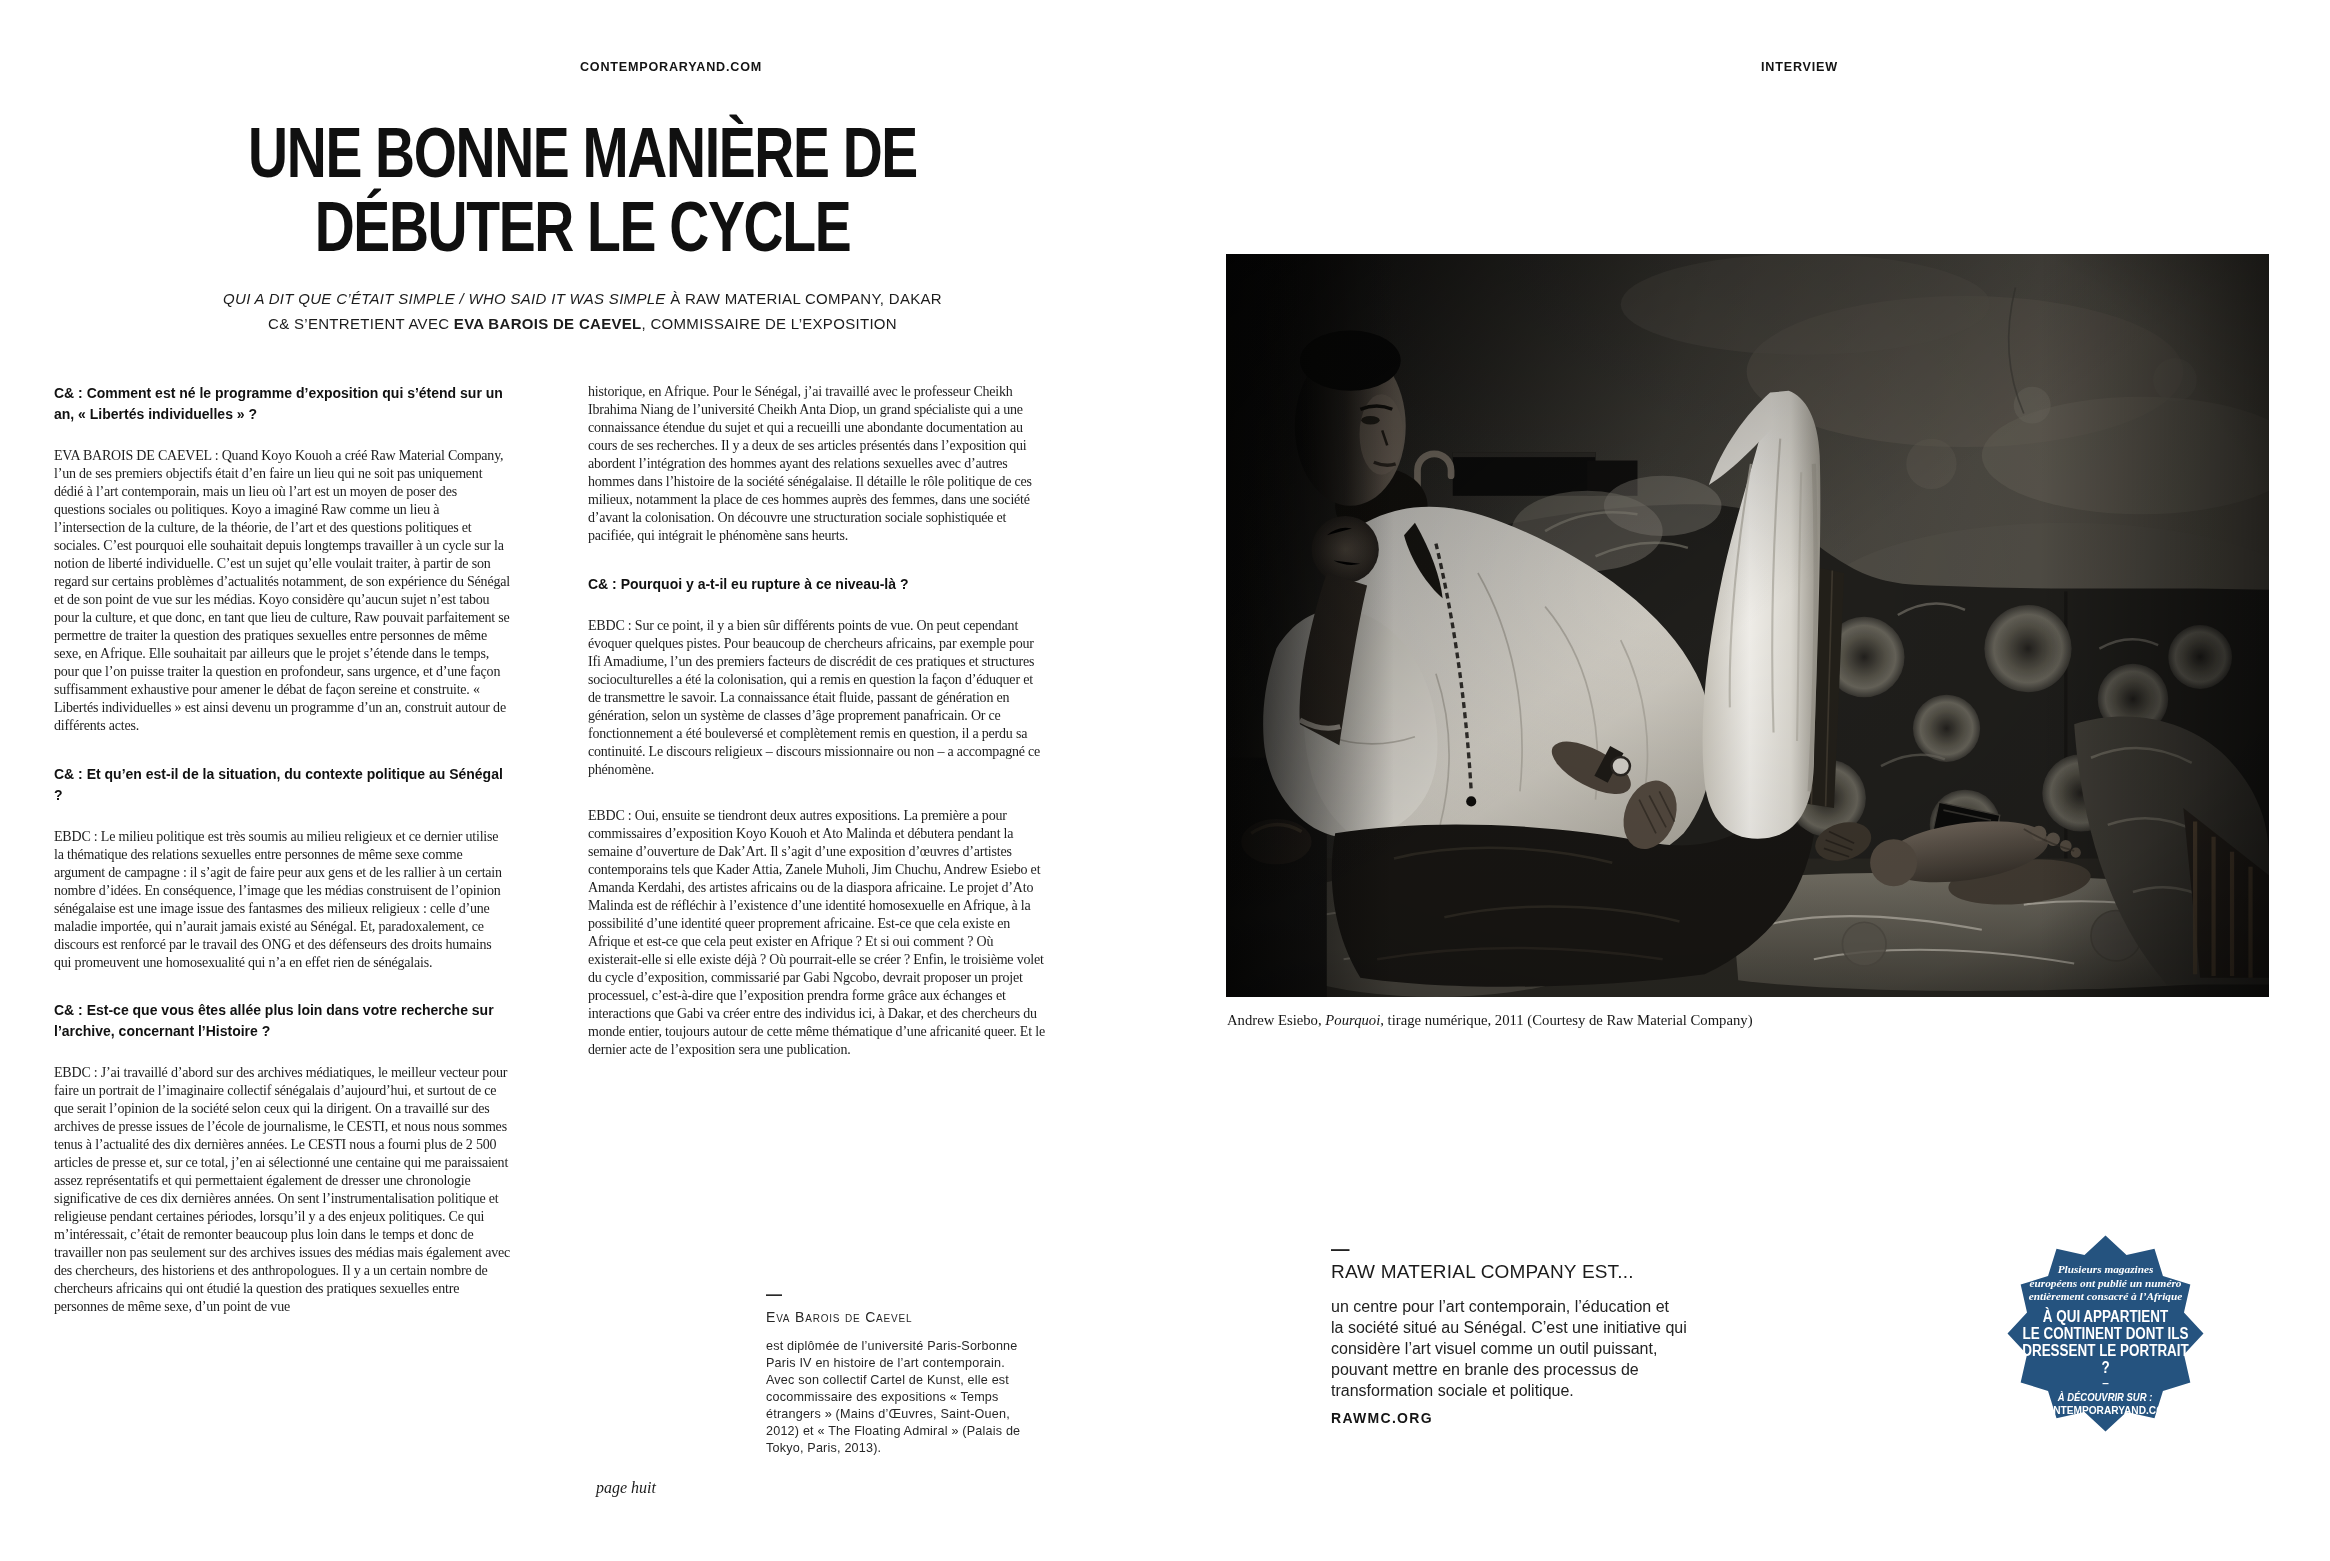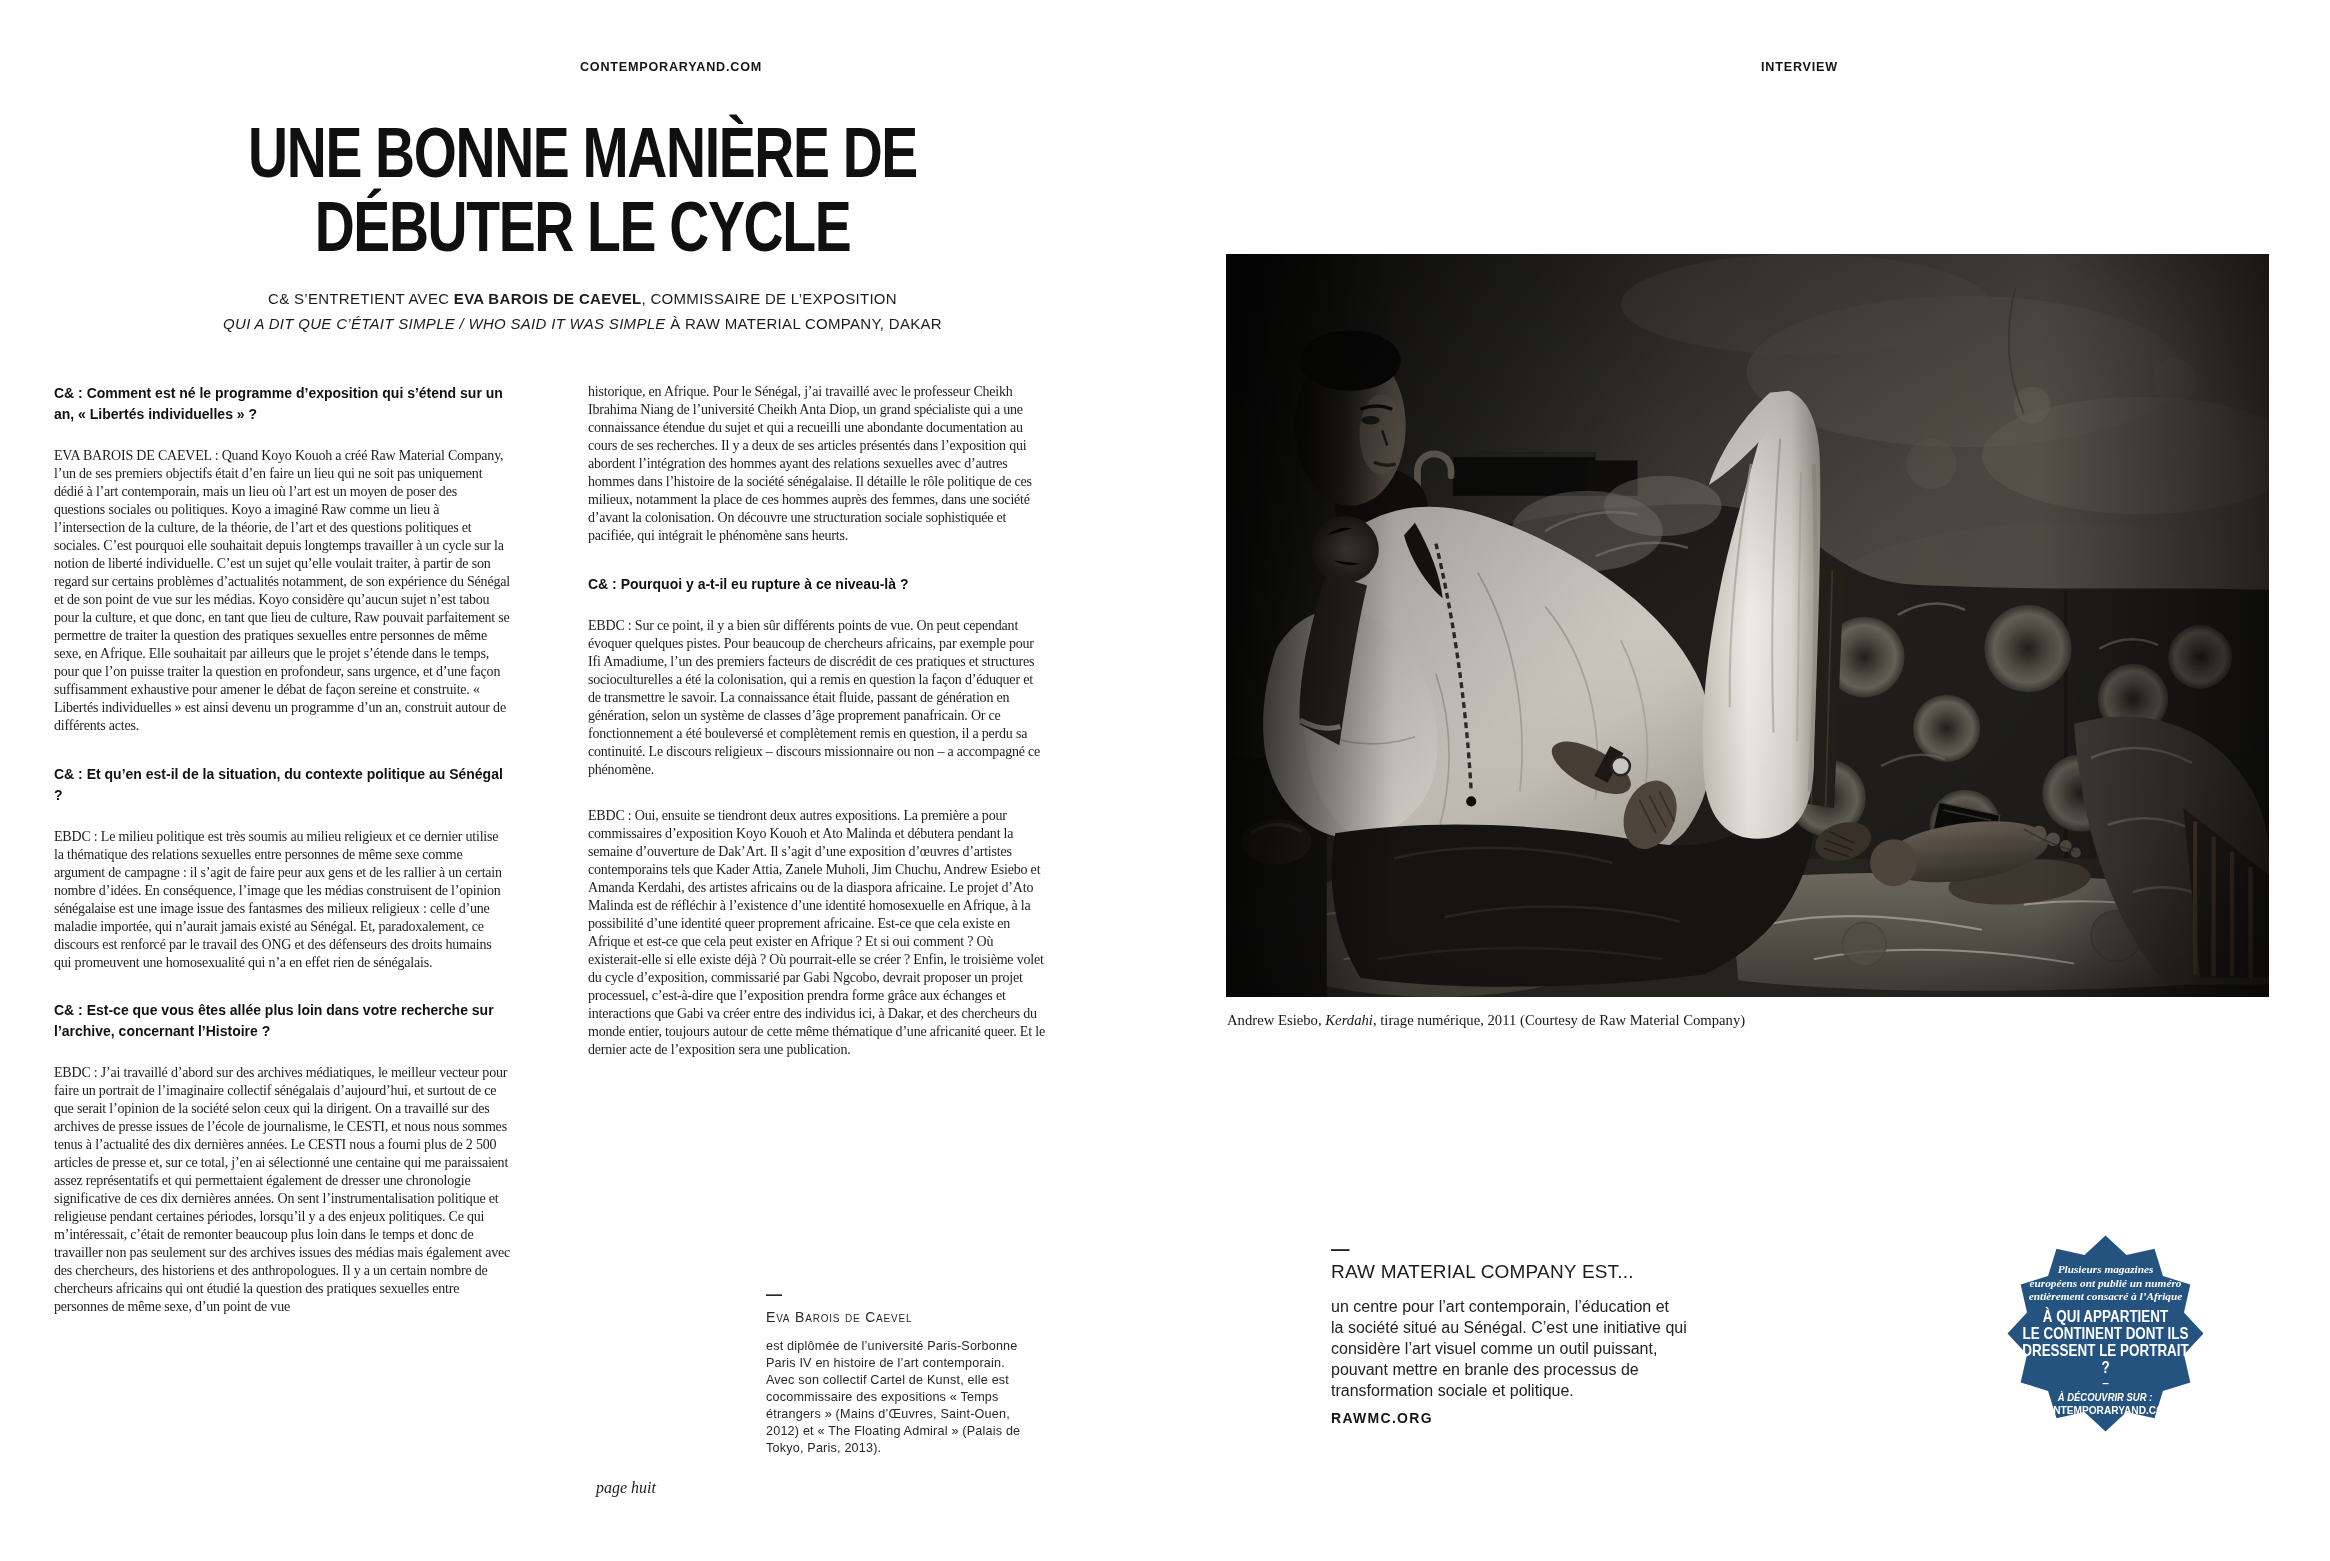--- a/index.html
+++ b/index.html
@@ -66,22 +66,22 @@
 
   <div class="hdr hdr-left">CONTEMPORARYAND.COM</div>
   <div class="hdr hdr-right">INTERVIEW</div>
 
   <h1 class="title">
       <span class="tl">UNE BONNE MANIÈRE DE</span>
       <span class="tl">DÉBUTER LE CYCLE</span>
     </h1>
 
   <div class="subtitle">
+    <div class="sub-line"><i>QUI A DIT QUE C’ÉTAIT SIMPLE / WHO SAID IT WAS SIMPLE</i><span> À RAW MATERIAL COMPANY, DAKAR</span></div>
     <div class="sub-line"><span>C&amp; S’ENTRETIENT AVEC </span><b>EVA BAROIS DE CAEVEL</b><span>, COMMISSAIRE DE L’EXPOSITION</span></div>
-    <div class="sub-line"><i>QUI A DIT QUE C’ÉTAIT SIMPLE / WHO SAID IT WAS SIMPLE</i><span> À RAW MATERIAL COMPANY, DAKAR</span></div>
   </div>
 
   <div class="col" id="col1">
     <p class="q">C&amp; : Comment est né le programme d’exposition qui s’étend sur un an, « Libertés individuelles » ?</p>
     <p class="a">EVA BAROIS DE CAEVEL : Quand Koyo Kouoh a créé Raw Material Company, l’un de ses premiers objectifs était d’en faire un lieu qui ne soit pas uniquement dédié à l’art contemporain, mais un lieu où l’art est un moyen de poser des questions sociales ou politiques. Koyo a imaginé Raw comme un lieu à l’intersection de la culture, de la théorie, de l’art et des questions politiques et sociales. C’est pourquoi elle souhaitait depuis longtemps travailler à un cycle sur la notion de liberté individuelle. C’est un sujet qu’elle voulait traiter, à partir de son regard sur certains problèmes d’actualités notamment, de son expérience du Sénégal et de son point de vue sur les médias. Koyo considère qu’aucun sujet n’est tabou pour la culture, et que donc, en tant que lieu de culture, Raw pouvait parfaitement se permettre de traiter la question des pratiques sexuelles entre personnes de même sexe, en Afrique. Elle souhaitait par ailleurs que le projet s’étende dans le temps, pour que l’on puisse traiter la question en profondeur, sans urgence, et d’une façon suffisamment exhaustive pour amener le débat de façon sereine et construite. « Libertés individuelles » est ainsi devenu un programme d’un an, construit autour de différents actes.</p>
     <p class="q">C&amp; : Et qu’en est-il de la situation, du contexte politique au Sénégal ?</p>
     <p class="a">EBDC : Le milieu politique est très soumis au milieu religieux et ce dernier utilise la thématique des relations sexuelles entre personnes de même sexe comme argument de campagne : il s’agit de faire peur aux gens et de les rallier à un certain nombre d’idées. En conséquence, l’image que les médias construisent de l’opinion sénégalaise est une image issue des fantasmes des milieux religieux : celle d’une maladie importée, qui n’aurait jamais existé au Sénégal. Et, paradoxalement, ce discours est renforcé par le travail des ONG et des défenseurs des droits humains qui promeuvent une homosexualité qui n’a en effet rien de sénégalais.</p>
     <p class="q">C&amp; : Est-ce que vous êtes allée plus loin dans votre recherche sur l’archive, concernant l’Histoire ?</p>
     <p class="a">EBDC : J’ai travaillé d’abord sur des archives médiatiques, le meilleur vecteur pour faire un portrait de l’imaginaire collectif sénégalais d’aujourd’hui, et surtout de ce que serait l’opinion de la société selon ceux qui la dirigent. On a travaillé sur des archives de presse issues de l’école de journalisme, le CESTI, et nous nous sommes tenus à l’actualité des dix dernières années. Le CESTI nous a fourni plus de 2 500 articles de presse et, sur ce total, j’en ai sélectionné une centaine qui me paraissaient assez représentatifs et qui permettaient également de dresser une chronologie significative de ces dix dernières années. On sent l’instrumentalisation politique et religieuse pendant certaines périodes, lorsqu’il y a des enjeux politiques. Ce qui m’intéressait, c’était de remonter beaucoup plus loin dans le temps et donc de travailler non pas seulement sur des archives issues des médias mais également avec des chercheurs, des historiens et des anthropologues. Il y a un certain nombre de chercheurs africains qui ont étudié la question des pratiques sexuelles entre personnes de même sexe, d’un point de vue</p>
   </div>
@@ -269,21 +269,21 @@
         <circle cx="1012" cy="713" r="6" fill="#564d42"></circle>
       <path d="M950,685 q30,18 60,26" stroke="#2f2a23" stroke-width="2" fill="none" opacity="0.6"></path>
 
       <rect x="0" y="0" width="200" height="885" fill="url(#gL)"></rect>
       <rect x="0" y="0" width="1242" height="885" fill="url(#gTL)"></rect>
       <rect x="0" y="0" width="1242" height="885" fill="url(#gRt)"></rect>
       <rect x="0" y="0" width="1242" height="885" fill="url(#gV)"></rect>
     </svg>
   </div>
 
-  <div class="caption"><span>Andrew Esiebo, </span><i>Kerdahi</i><span>, tirage numérique, 2011 (Courtesy de Raw Material Company)</span></div>
+  <div class="caption"><span>Andrew Esiebo, </span><i>Pourquoi</i><span>, tirage numérique, 2011 (Courtesy de Raw Material Company)</span></div>
 
   <div class="bio">
     <div class="dash">—</div>
     <div class="name">Eva Barois de Caevel</div>
     <div class="pre">est diplômée de l’université Paris-Sorbonne
 Paris IV en histoire de l’art contemporain.
 Avec son collectif Cartel de Kunst, elle est
 cocommissaire des expositions « Temps
 étrangers » (Mains d’Œuvres, Saint-Ouen,
 2012) et « The Floating Admiral » (Palais de

